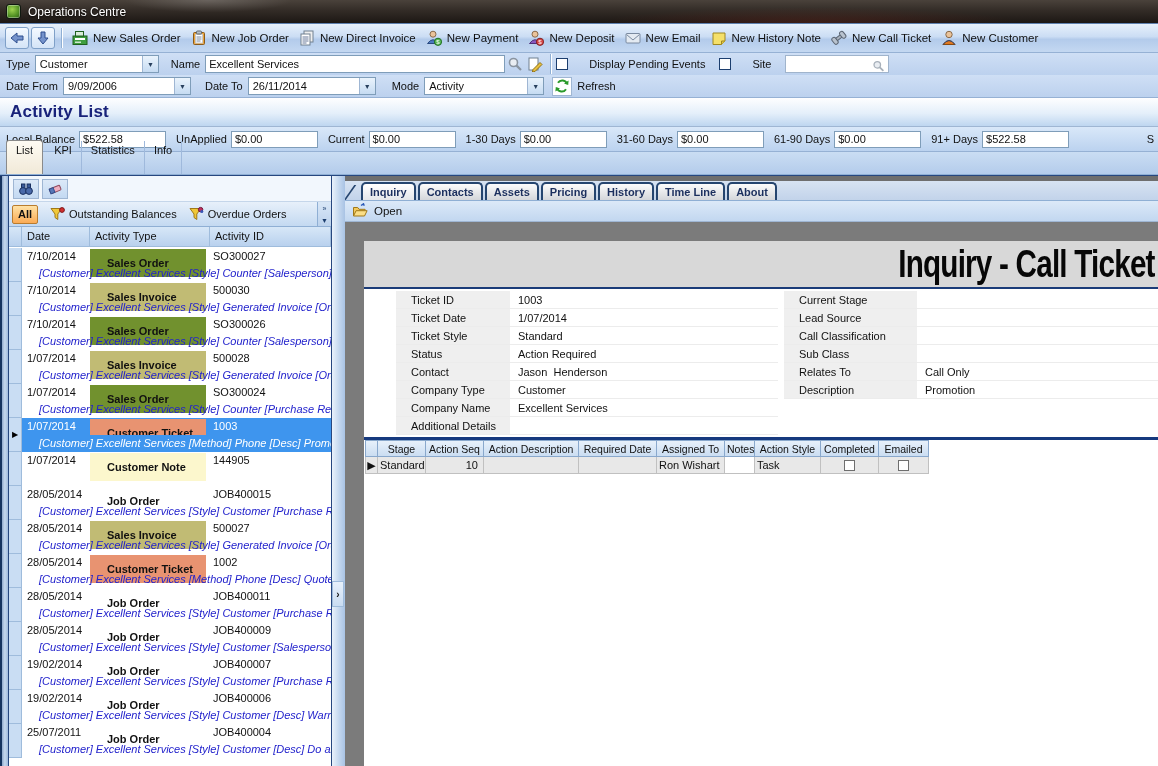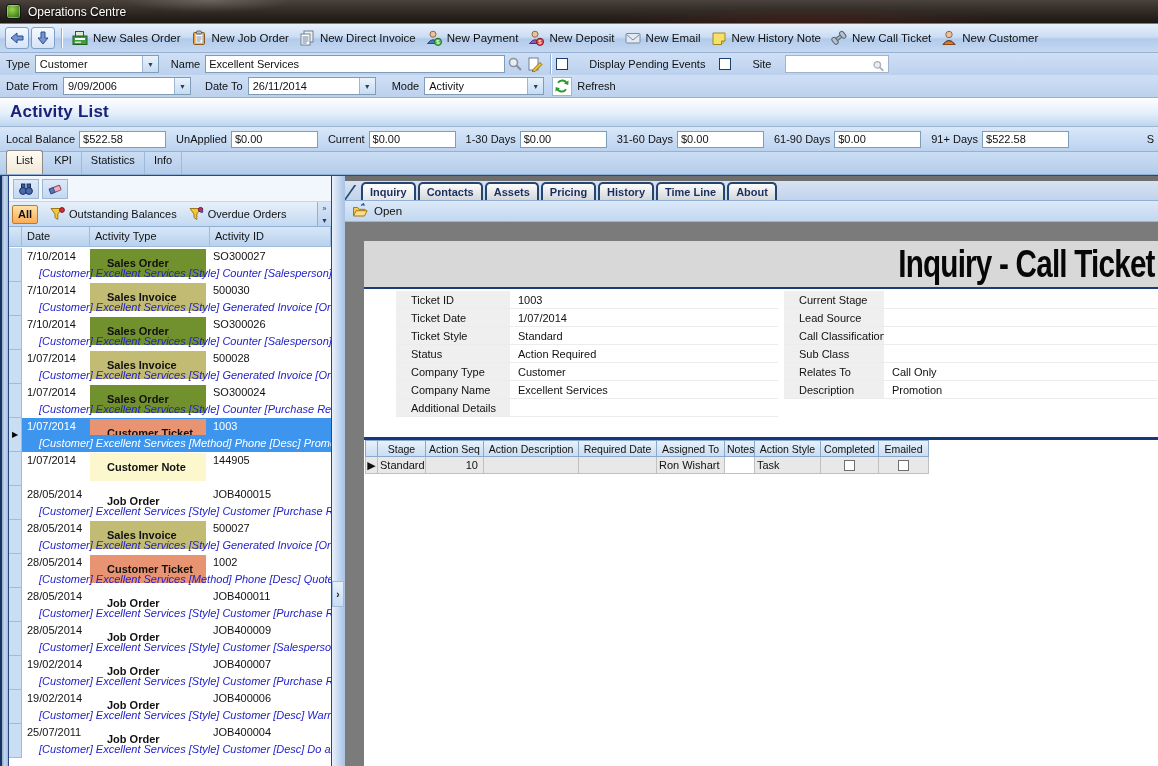--- a/index.html
+++ b/index.html
@@ -57,21 +57,21 @@
     background:linear-gradient(180deg,#D9E8F9 0%,#BBD2EF 100%); border-bottom:1px solid #96B1D4;
     display:flex; align-items:center; padding:0 4px 0 6px; overflow:hidden; }
   .bl-lbl { margin:0 4px 0 10px; white-space:nowrap; }
   .bl-lbl:first-child { margin-left:0; }
   .bl-box { width:87px; height:17px; background:#fff; border:1px solid #7F9DB9; padding:1px 3px; flex:none;
     white-space:nowrap; overflow:hidden; }
   .bl-cut { margin-left:auto; padding-left:6px; }
   .view-tabs { position:absolute; top:152px; left:0; right:0; height:23px;
     background:linear-gradient(180deg,#CADDF3 0%,#B4CCEB 100%); border-bottom:1px solid #8FAFD4;
     display:flex; align-items:flex-end; padding-left:6px; }
-  .vtab { padding:3px 9px 7px; color:#101010; border-right:1px solid #9FB9DC; line-height:13px; }
+  .vtab { padding:3px 9px 17px; color:#101010; border-right:1px solid #9FB9DC; line-height:13px; }
   .vtab.active { background:linear-gradient(180deg,#FEFBF3,#F1E9D8); border:1px solid #8A8A8A; border-bottom:none;
     border-radius:3px 3px 0 0; margin-right:2px; }
 
   
   .main { position:absolute; top:175px; left:0; right:0; bottom:0; border-top:1px solid #27477F; }
   .frame-strip { position:absolute; top:0; left:0; bottom:0; width:8px;
     background:linear-gradient(90deg,#16335F 0 2px,#8FA8CC 2px,#C6D8EE 60%,#9FB9DC 100%); }
   .left-panel { position:absolute; top:0; left:8px; bottom:0; width:323px; background:#fff;
     border-left:1px solid #27477F; overflow:hidden; }
   .splitter { position:absolute; top:0; left:331px; bottom:0; width:14px;
@@ -127,21 +127,21 @@
   .doc-title { height:48px; background:#D8D8D8; border-bottom:2px solid #1B3C79; overflow:hidden;
     display:flex; align-items:center; justify-content:flex-end; }
   .doc-title span { font-size:38px; font-weight:bold; letter-spacing:-1px; color:#070707;
     transform:scaleX(.78); transform-origin:right center; white-space:nowrap; padding-right:4px; }
   .doc-fields { position:absolute; top:50px; left:0; right:0; height:146px; background:#fff;margin-left:32px; }
   .fgroup { position:absolute; top:0; }
   .fg1 { left:0; width:382px; }
   .fg2 { left:388px; width:378px; }
   .frowf { display:flex; height:18px; border-bottom:1px solid #ECECEC; }
   .flbl { width:114px; flex:none; background:#EFEFEF; padding:3px 0 0 15px; white-space:nowrap; overflow:hidden; }
-  .fg2 .flbl { width:100px; }
+  .fg2 .flbl { width:133px; }
   .fval { flex:1; padding:3px 0 0 8px; white-space:pre; overflow:hidden; background:#fff; }
   .right-gray { position:absolute; top:0; left:766px; right:0; height:132px; background:#EFEFEF;
     padding:4px 0 0 16px; }
   .stage-bar { position:absolute; top:196px; left:0; right:0; height:3px; background:#16397E; }
   .stage-grid { position:absolute; top:199px; left:1px; }
   .sg-row { display:flex; }
   .sg-h { background:linear-gradient(180deg,#E9F2FB,#C9DCF1); }
   .sg-cell { height:17px; border:1px solid #89A8CC; border-left:none; padding:2px 2px 0; font-size:10.5px;
     text-align:center; white-space:nowrap; overflow:hidden; flex:none; }
   .sg-h .sg-cell:first-child { border-left:1px solid #89A8CC; }
@@ -622,20 +622,24 @@
                   <div class="flbl">Ticket Date</div>
                   <div class="fval">1/07/2014</div>
                 </div>
                 <div class="frowf">
                   <div class="flbl">Ticket Style</div>
                   <div class="fval">Standard</div>
                 </div>
                 <div class="frowf">
                   <div class="flbl">Status</div>
                   <div class="fval">Action Required</div>
+                </div>
+                <div class="frowf">
+                  <div class="flbl">Contact</div>
+                  <div class="fval">Jason  Henderson</div>
                 </div>
                 <div class="frowf">
                   <div class="flbl">Company Type</div>
                   <div class="fval">Customer</div>
                 </div>
                 <div class="frowf">
                   <div class="flbl">Company Name</div>
                   <div class="fval">Excellent Services</div>
                 </div>
                 <div class="frowf">

